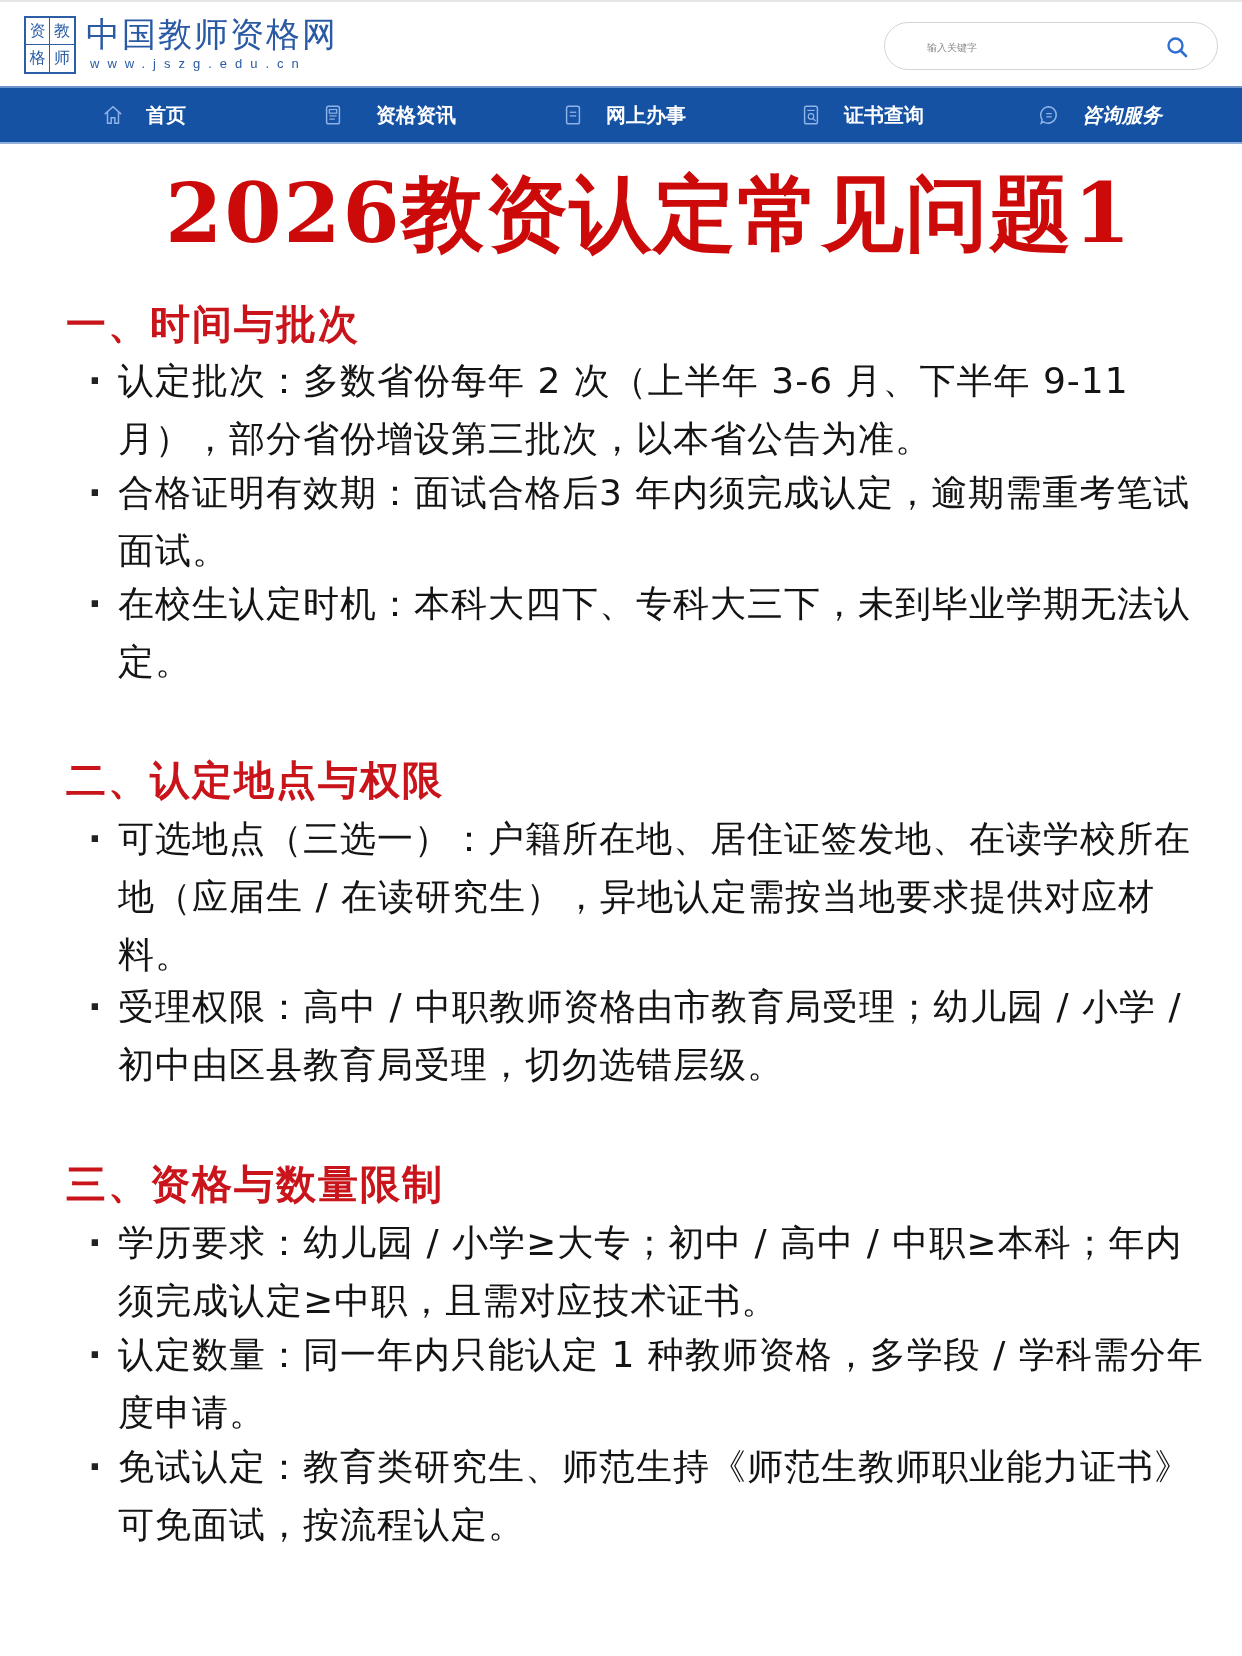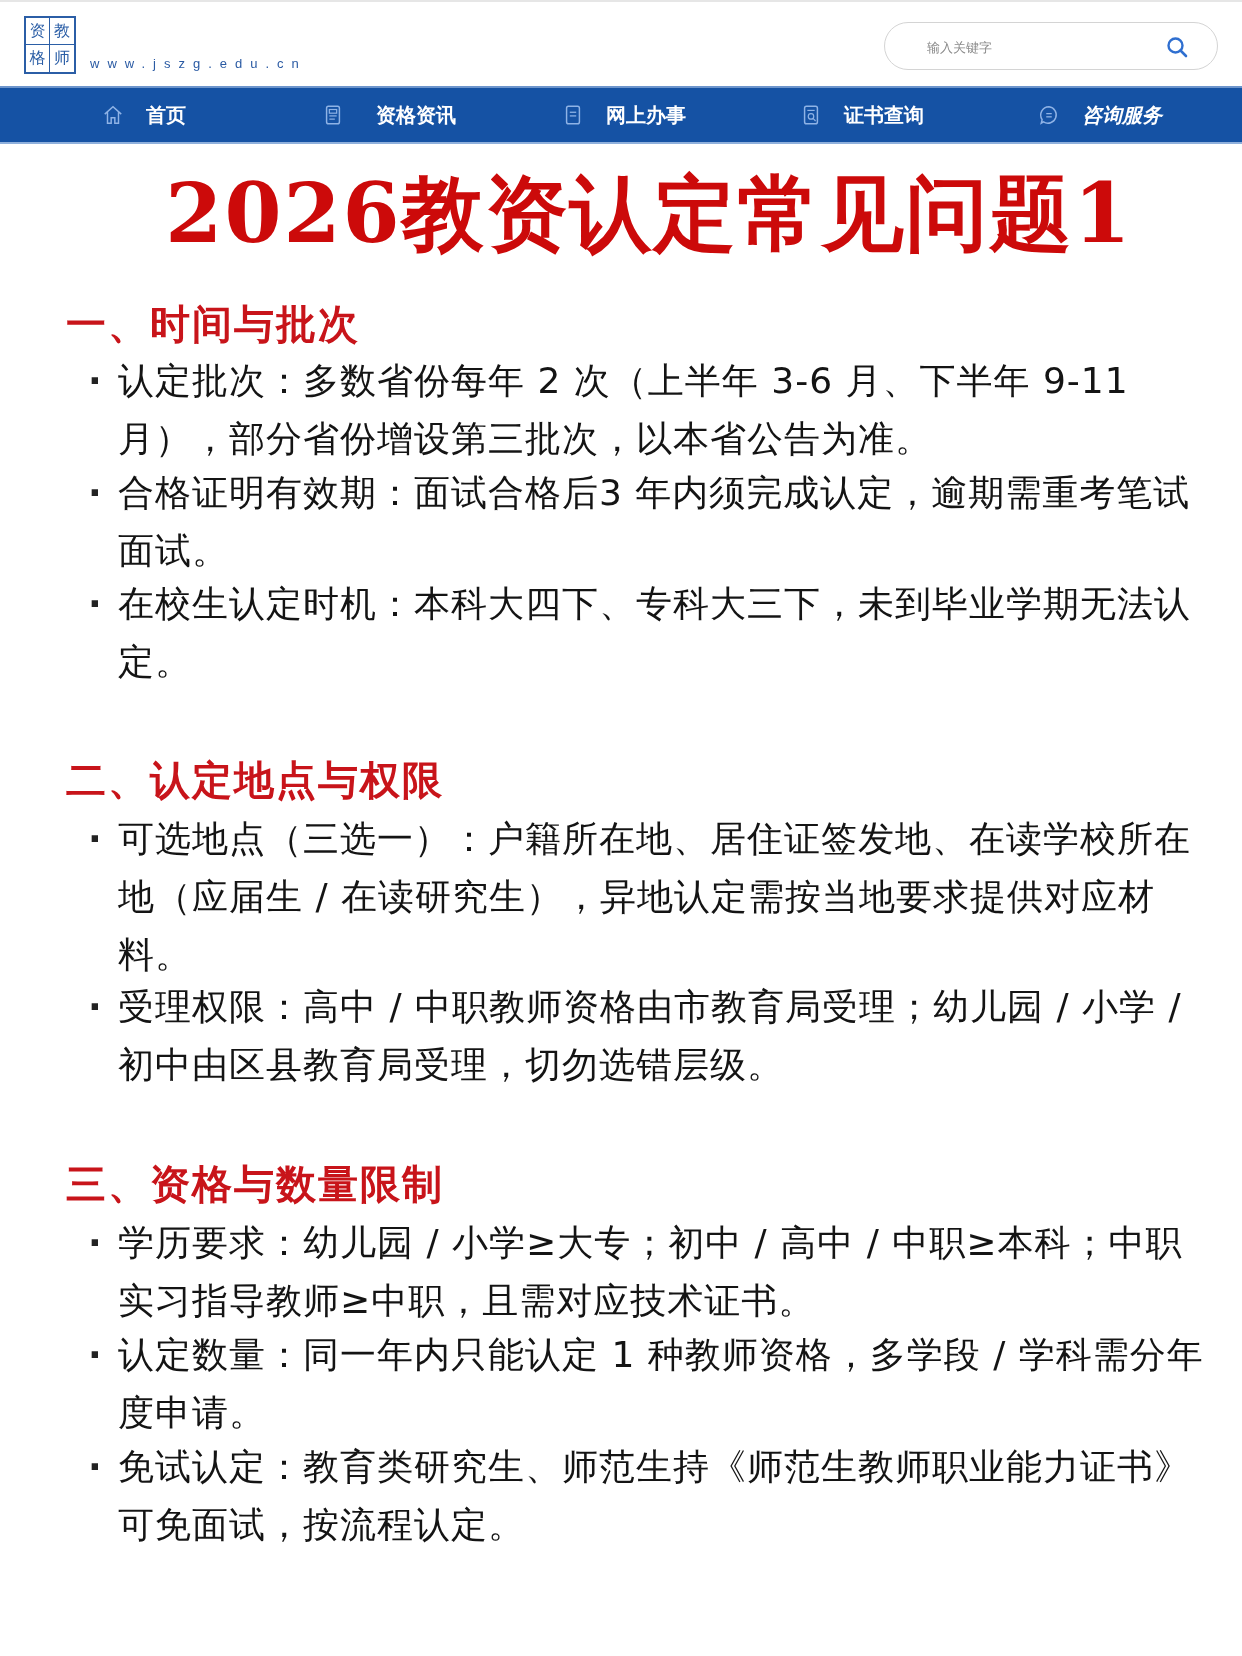--- a/index.html
+++ b/index.html
@@ -35,21 +35,21 @@
       font-size: 13px; color: #2a5aa3; letter-spacing: 8px;
       font-family: "Liberation Sans", sans-serif;
     }
     .search {
       position: absolute; left: 884px; top: 20px; width: 334px; height: 48px;
       border: 1px solid #d4d4d4; border-radius: 24px; box-sizing: border-box;
       background: #fff;
     }
     .search input {
       position: absolute; left: 40px; top: 10px; width: 220px; height: 26px;
-      border: none; outline: none; font-size: 13px; color: #888; background: transparent;
+      border: none; outline: none; font-size: 10px; color: #888; background: transparent;
       font-family: "DejaVu Sans", sans-serif;
     }
     .search input::placeholder { color: #8a8a8a; }
     .search-icon { position: absolute; right: 28px; top: 12px; width: 24px; height: 24px; }
     .navbar {
       position: absolute; left: 0; top: 86px; width: 1242px; height: 58px;
       background: #1552a4; border-top: 2px solid #6d95cc; border-bottom: 2px solid #8fb0dc;
       box-sizing: border-box;
     }
     .nav-item {
@@ -78,20 +78,21 @@
 </head>
 <body>
 
 <div class="topbar">
   <div class="logo-box">
     <span>资</span>
     <span>教</span>
     <span>格</span>
     <span>师</span>
   </div>
+  <div class="logo-name">中国教师资格网</div>
   <div class="logo-url">www.jszg.edu.cn</div>
 
   <div class="search">
     <input type="text" placeholder="输入关键字" style="">
     <svg class="search-icon" viewBox="0 0 24 24">
       <circle cx="10.5" cy="10.5" r="7" fill="none" stroke="#2f6fd0" stroke-width="2.4"></circle>
       <line x1="15.5" y1="15.5" x2="21" y2="21" stroke="#2f6fd0" stroke-width="2.6" stroke-linecap="round"></line>
     </svg>
   </div>
 </div>
@@ -161,21 +162,21 @@
   <span class="txt">可选地点（三选一）：户籍所在地、居住证签发地、在读学校所在地（应届生 / 在读研究生），异地认定需按当地要求提供对应材料。</span>
 </div>
 <div class="bullet" style="top:978px;">
   <span class="dot">·</span>
   <span class="txt">受理权限：高中 / 中职教师资格由市教育局受理；幼儿园 / 小学 / 初中由区县教育局受理，切勿选错层级。</span>
 </div>
 
 <div class="section-heading" style="top:1156px;">三、资格与数量限制</div>
 <div class="bullet" style="top:1214px;">
   <span class="dot">·</span>
-  <span class="txt">学历要求：幼儿园 / 小学≥大专；初中 / 高中 / 中职≥本科；中职实习指导教师≥中职，且需对应技术证书。</span>
+  <span class="txt">学历要求：幼儿园 / 小学≥大专；初中 / 高中 / 中职≥本科；年内须完成认定≥中职，且需对应技术证书。</span>
 </div>
 <div class="bullet" style="top:1326px;">
   <span class="dot">·</span>
   <span class="txt">认定数量：同一年内只能认定 1 种教师资格，多学段 / 学科需分年度申请。</span>
 </div>
 <div class="bullet" style="top:1438px;">
   <span class="dot">·</span>
   <span class="txt">免试认定：教育类研究生、师范生持《师范生教师职业能力证书》可免面试，按流程认定。</span>
 </div>
 

